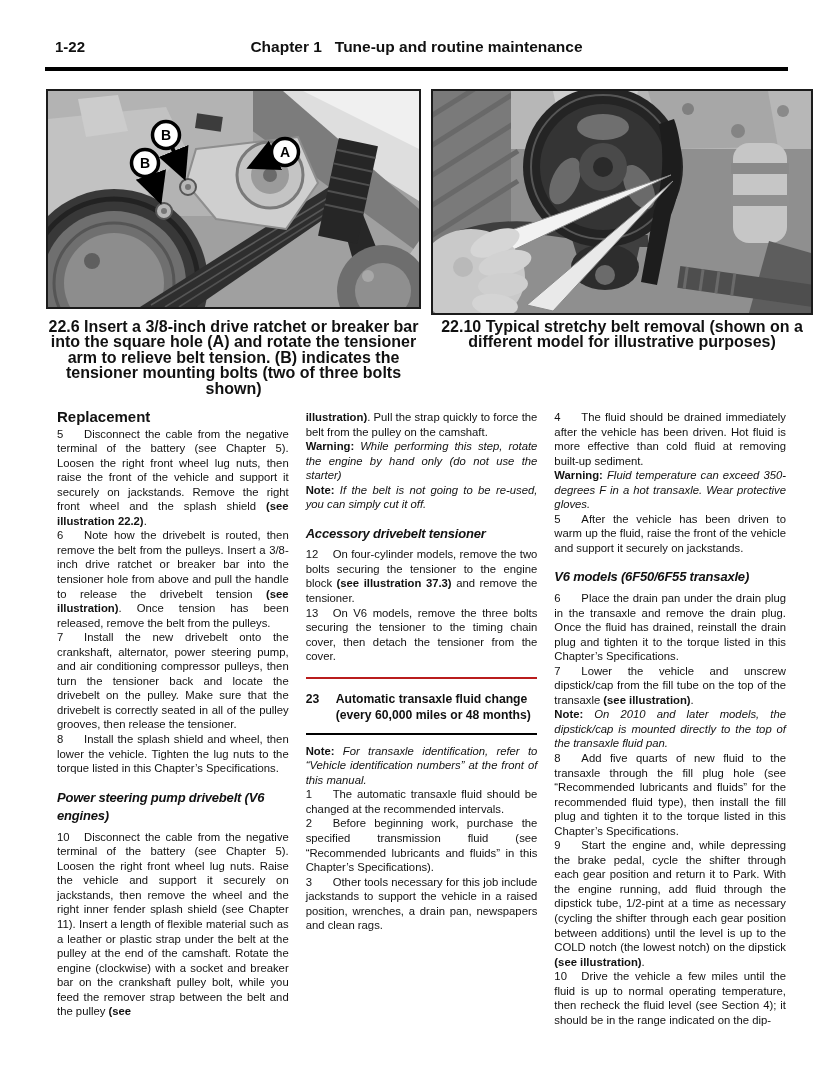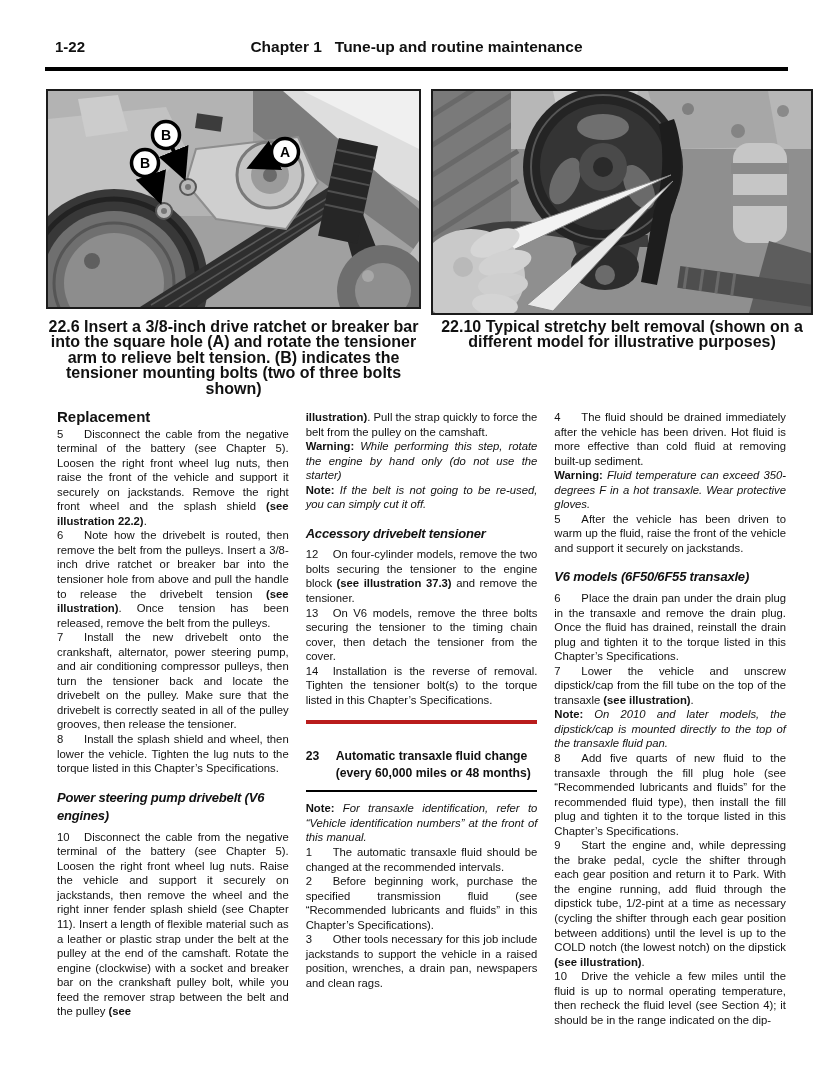--- a/index.html
+++ b/index.html
@@ -22,22 +22,22 @@
         text-align:justify;}
   .col{flex:1;min-width:0;}
   .col p{margin:0;}
   .pnum{display:inline-block;width:27px;}
   .seg-n{font-weight:normal;font-style:normal;}
   .seg-b{font-weight:bold;}
   .seg-i{font-style:italic;}
   .h3{font-size:15px;font-weight:bold;margin:0 0 2px 0;text-align:left;}
   .h2{font-size:13px;font-weight:bold;font-style:italic;line-height:18.5px;
       margin:13px 0 4px 0;text-align:left;letter-spacing:-0.2px;}
-  .secbox{border-top:4px solid #b91c1c;border-bottom:2px solid #000;display:flex;
-          padding:24px 0 9px 0;margin:13px 0 9px 0;font-weight:bold;font-size:12.2px;
+  .secbox{border-top:2px solid #b91c1c;border-bottom:2px solid #000;display:flex;
+          padding:12px 0 9px 0;margin:13px 0 9px 0;font-weight:bold;font-size:12.2px;
           line-height:16.5px;text-align:left;}
   .secnum{width:30px;flex:none;}
   .sectitle{flex:1;}
   .secline{display:block;}
 </style>
 </head>
 <body>
 
 <div class="page">
 
@@ -220,21 +220,20 @@
         <div class="h2">Power steering pump drivebelt (V6 engines)</div>
         <p><span class="pnum">10</span><span class="seg-n">Disconnect the cable from the negative terminal of the battery (see Chapter 5). Loosen the right front wheel lug nuts. Raise the vehicle and support it securely on jackstands, then remove the wheel and the right inner fender splash shield (see Chapter 11). Insert a length of flexible material such as a leather or plastic strap under the belt at the pulley at the end of the camshaft. Rotate the engine (clockwise) with a socket and breaker bar on the crankshaft pulley bolt, while you feed the remover strap between the belt and the pulley </span><span class="seg-b">(see</span></p>
       </div>
     <div class="col">
         <p><span class="seg-b">illustration)</span><span class="seg-n">. Pull the strap quickly to force the belt from the pulley on the camshaft.</span></p>
         <p><span class="seg-b">Warning: </span><span class="seg-i">While performing this step, rotate the engine by hand only (do not use the starter)</span></p>
         <p><span class="seg-b">Note: </span><span class="seg-i">If the belt is not going to be re-used, you can simply cut it off.</span></p>
         <div class="h2">Accessory drivebelt tensioner</div>
         <p><span class="pnum">12</span><span class="seg-n">On four-cylinder models, remove the two bolts securing the tensioner to the engine block </span><span class="seg-b">(see illustration 37.3)</span><span class="seg-n"> and remove the tensioner.</span></p>
         <p><span class="pnum">13</span><span class="seg-n">On V6 models, remove the three bolts securing the tensioner to the timing chain cover, then detach the tensioner from the cover.</span></p>
-        <p><span class="pnum">14</span><span class="seg-n">Installation is the reverse of removal. Tighten the tensioner bolt(s) to the torque listed in this Chapter’s Specifications.</span></p>
         <div class="secbox">
           <span class="secnum">23</span>
           <span class="sectitle">
             <span class="secline">Automatic transaxle fluid change</span>
             <span class="secline">(every 60,000 miles or 48 months)</span>
           </span>
         </div>
         <p><span class="seg-b">Note: </span><span class="seg-i">For transaxle identification, refer to “Vehicle identification numbers” at the front of this manual.</span></p>
         <p><span class="pnum">1</span><span class="seg-n">The automatic transaxle fluid should be changed at the recommended intervals.</span></p>
         <p><span class="pnum">2</span><span class="seg-n">Before beginning work, purchase the specified transmission fluid (see “Recommended lubricants and fluids” in this Chapter’s Specifications).</span></p>

